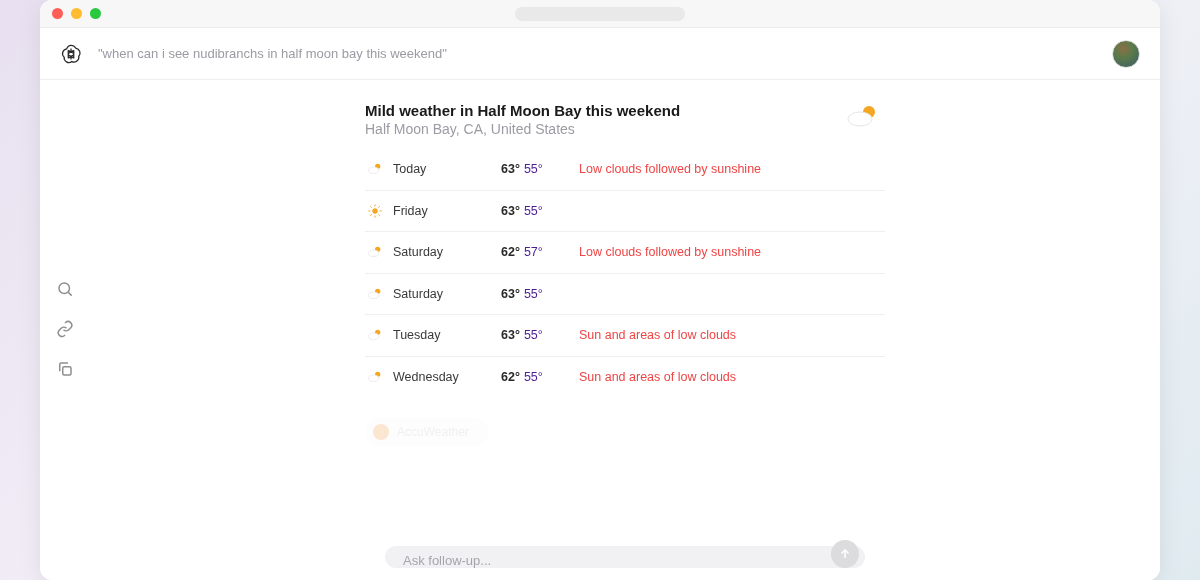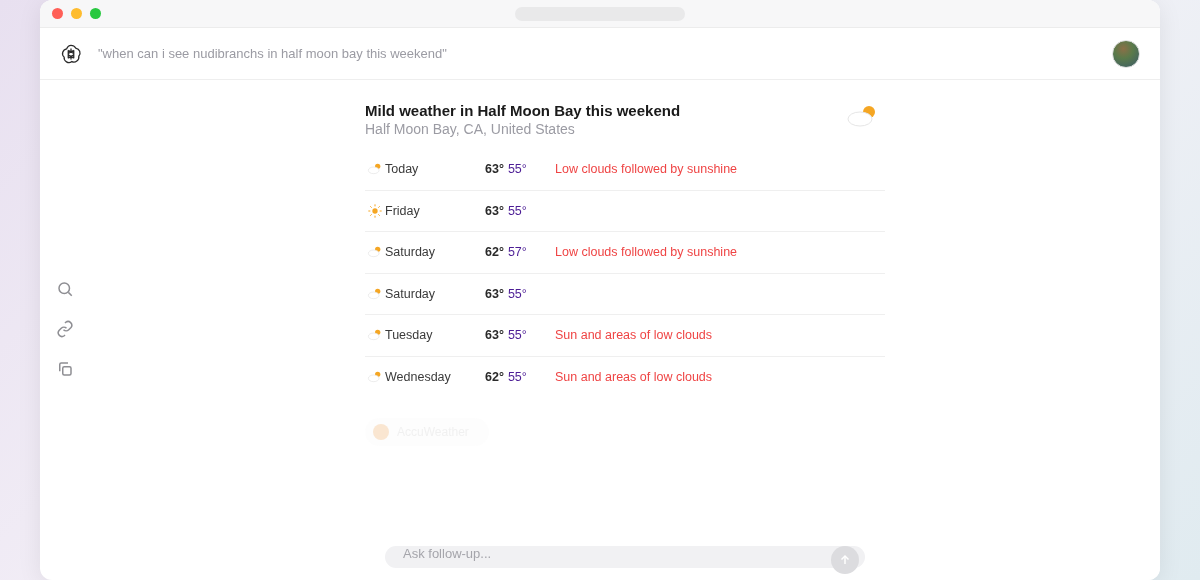--- a/index.html
+++ b/index.html
@@ -96,20 +96,21 @@
     }
     .card-header { position: relative; margin-bottom: 12px; }
     .card-title { font-size: 15px; font-weight: 700; color: #1a1a1a; }
     .card-subtitle { font-size: 14px; color: #9b9ba3; margin-top: 2px; }
     .hero-icon { position: absolute; right: 4px; top: 0; }
     .forecast-row {
       display: flex;
       align-items: center;
       padding: 12px 0;
       border-bottom: 1px solid #efefef;
+      gap: 8px;
       font-size: 12.5px;
       color: #333;
     }
     .forecast-row:last-child { border-bottom: none; justify-content: space-between; }
     .fic { width: 20px; display:flex; align-items:center; justify-content:center; }
     .day { width: 100px; color: #3a3a3a; }
     .temps { width: 70px; white-space: nowrap; }
     .hi { color: #2a2a2a; font-weight: 700; }
     .lo { color: #4c1d95; margin-left: 4px; }
     .desc { flex: 1; color: #ef4444; line-height: 1.35; }
@@ -133,21 +134,21 @@
       bottom: 12px;
       left: 50%;
       transform: translateX(-50%);
       width: 480px;
     }
     .composer {
       background: #f1f1f3;
       border-radius: 22px;
       height: 22px;
       display: flex;
-      align-items: flex-start;
+      align-items: flex-end;
       padding: 0 6px 0 18px;
     }
     .composer input {
       flex: 1; border: none; background: transparent; outline: none;
       font-size: 13px; color: #555;
     }
     .composer input::placeholder { color: #a5a5ab; }
     .send-btn {
       width: 28px; height: 28px; border-radius: 50%;
       background: #dcdcdf; display:flex; align-items:center; justify-content:center;

